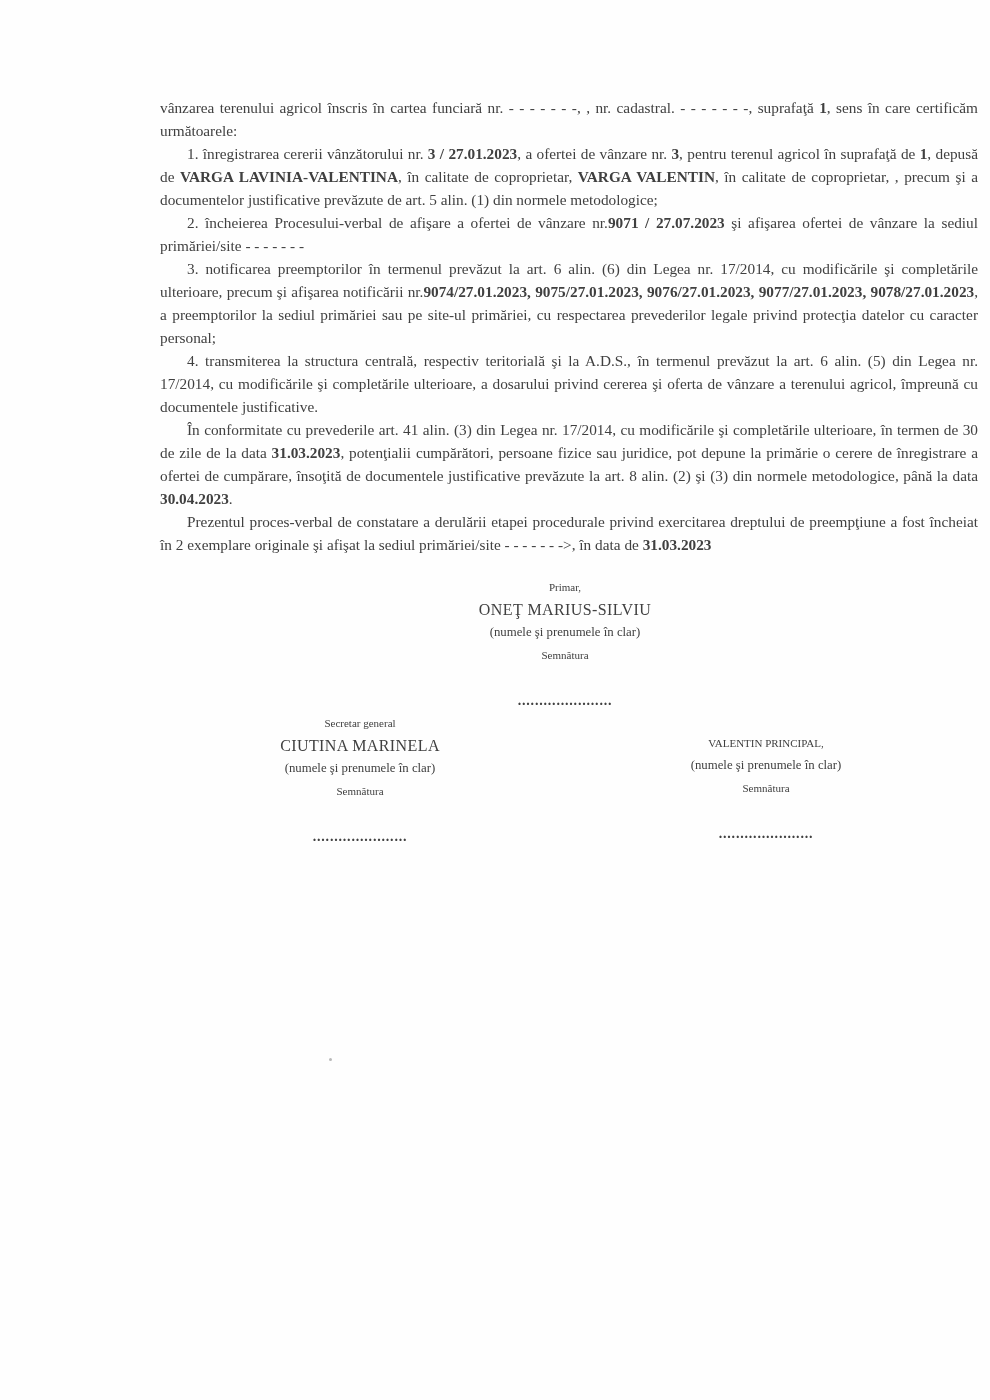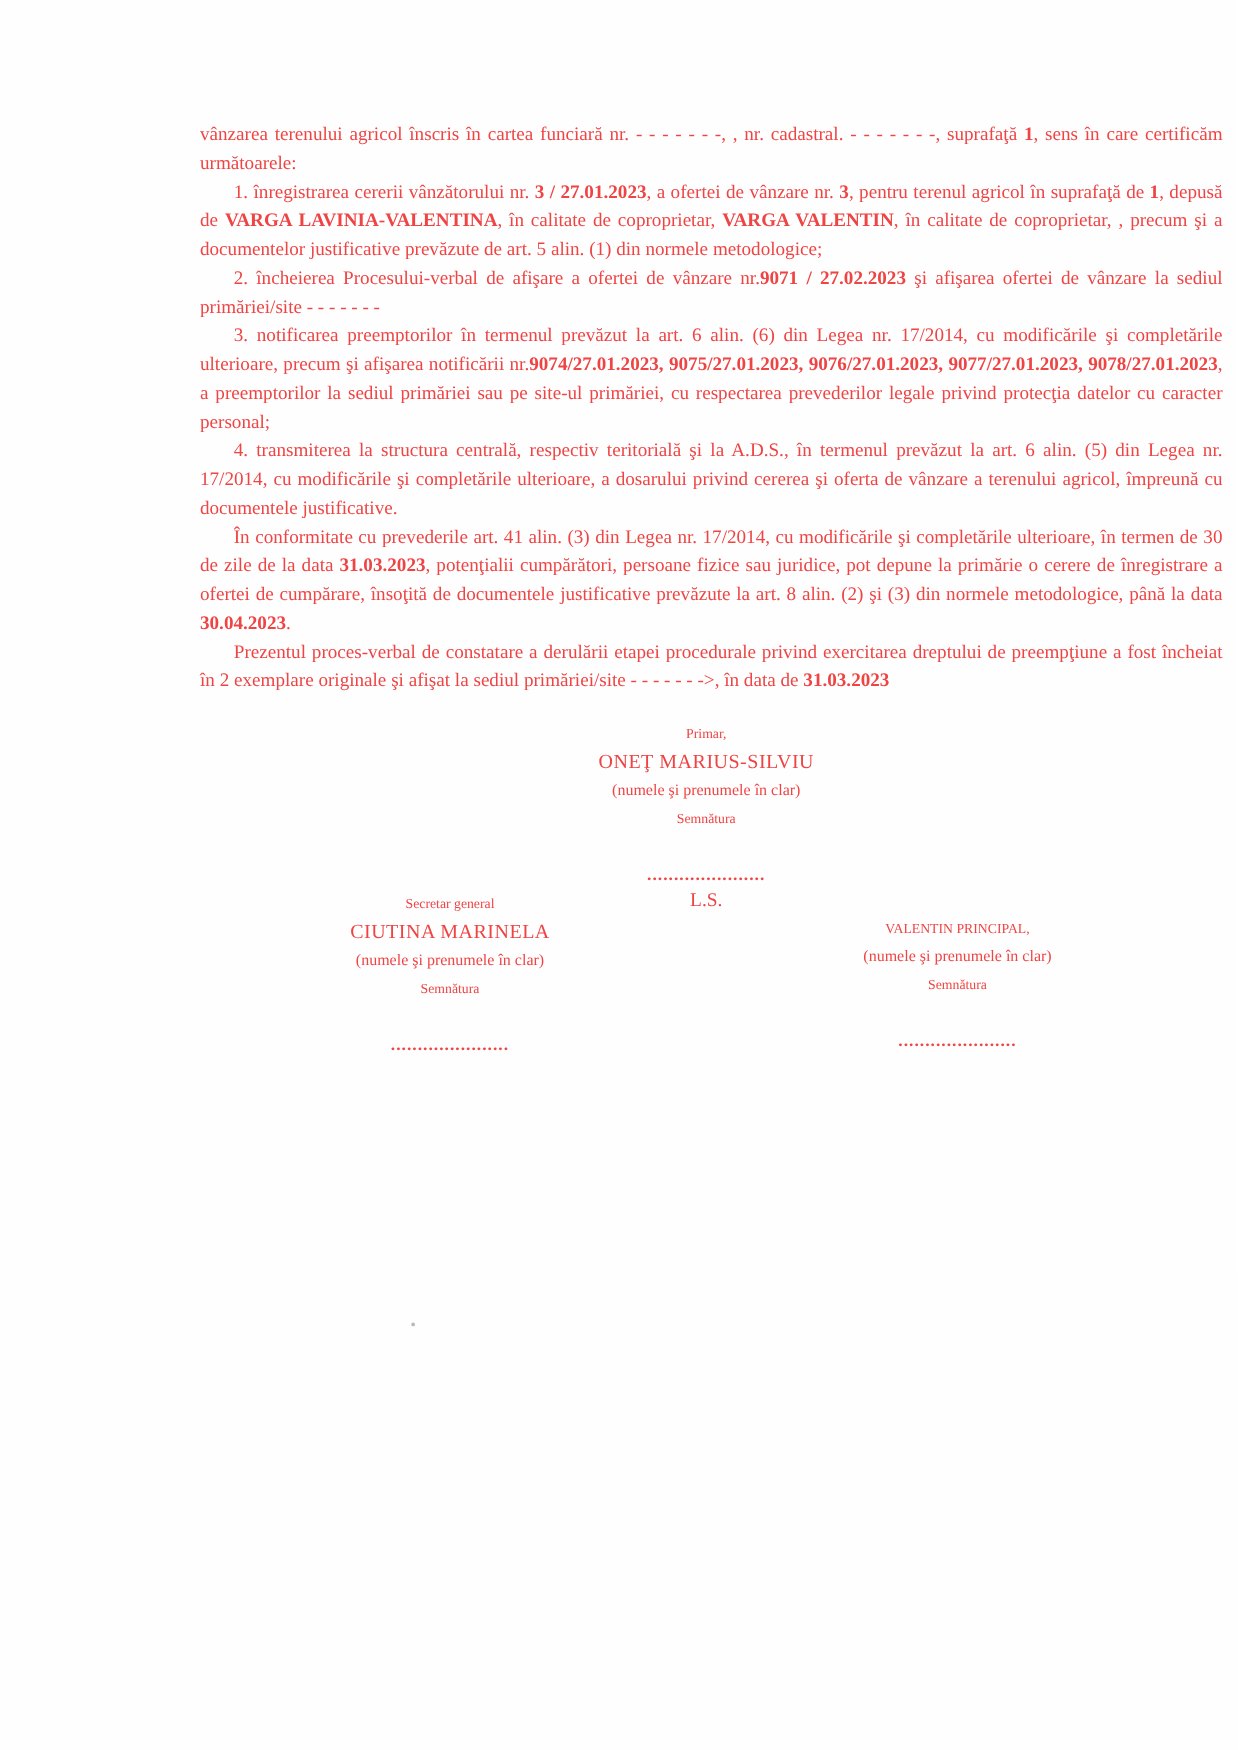--- a/index.html
+++ b/index.html
@@ -7,21 +7,21 @@
     padding: 0;
     background: #ffffff;
   }
   .page {
     position: relative;
     width: 990px;
     height: 1400px;
     background: #fefefe;
     overflow: hidden;
     font-family: "Liberation Serif", "DejaVu Serif", serif;
-    color: #ef4444;
+    color: #404040;
   }
   .body-text {
     position: absolute;
     left: 160px;
     top: 96px;
     width: 818px;
     font-size: 15.3px;
     line-height: 23px;
     text-align: justify;
   }
@@ -83,34 +83,33 @@
   }
 </style>
 </head>
 <body>
 
 <div class="page">
 
   <div class="body-text">
     <p class="doc-par"><span>vânzarea terenului agricol înscris în cartea funciară nr. - - - - - - -, , nr. cadastral. - - - - - - -, suprafaţă </span><b>1</b><span>, sens în care certificăm următoarele:</span></p>
     <p class="doc-par indent"><span>1. înregistrarea cererii vânzătorului nr. </span><b>3 / 27.01.2023</b><span>, a ofertei de vânzare nr. </span><b>3</b><span>, pentru terenul agricol în suprafaţă de </span><b>1</b><span>, depusă de </span><b>VARGA LAVINIA-VALENTINA</b><span>, în calitate de coproprietar, </span><b>VARGA VALENTIN</b><span>, în calitate de coproprietar, , precum şi a documentelor justificative prevăzute de art. 5 alin. (1) din normele metodologice;</span></p>
-    <p class="doc-par indent"><span>2. încheierea Procesului-verbal de afişare a ofertei de vânzare nr.</span><b>9071 / 27.02.2023</b><span> şi afişarea ofertei de vânzare la sediul primăriei/site - - - - - - -</span></p>
+    <p class="doc-par indent"><span>2. încheierea Procesului-verbal de afişare a ofertei de vânzare nr.</span><b>9071 / 27.07.2023</b><span> şi afişarea ofertei de vânzare la sediul primăriei/site - - - - - - -</span></p>
     <p class="doc-par indent"><span>3. notificarea preemptorilor în termenul prevăzut la art. 6 alin. (6) din Legea nr. 17/2014, cu modificările şi completările ulterioare, precum şi afişarea notificării nr.</span><b>9074/27.01.2023,</b><span> </span><b>9075/27.01.2023,</b><span> </span><b>9076/27.01.2023,</b><span> </span><b>9077/27.01.2023,</b><span> </span><b>9078/27.01.2023</b><span>, a preemptorilor la sediul primăriei sau pe site-ul primăriei, cu respectarea prevederilor legale privind protecţia datelor cu caracter personal;</span></p>
     <p class="doc-par indent"><span>4. transmiterea la structura centrală, respectiv teritorială şi la A.D.S., în termenul prevăzut la art. 6 alin. (5) din Legea nr. 17/2014, cu modificările şi completările ulterioare, a dosarului privind cererea şi oferta de vânzare a terenului agricol, împreună cu documentele justificative.</span></p>
     <p class="doc-par indent"><span>În conformitate cu prevederile art. 41 alin. (3) din Legea nr. 17/2014, cu modificările şi completările ulterioare, în termen de 30 de zile de la data </span><b>31.03.2023</b><span>, potenţialii cumpărători, persoane fizice sau juridice, pot depune la primărie o cerere de înregistrare a ofertei de cumpărare, însoţită de documentele justificative prevăzute la art. 8 alin. (2) şi (3) din normele metodologice, până la data </span><b>30.04.2023</b><span>.</span></p>
     <p class="doc-par indent"><span>Prezentul proces-verbal de constatare a derulării etapei procedurale privind exercitarea dreptului de preempţiune a fost încheiat în 2 exemplare originale şi afişat la sediul primăriei/site - - - - - - -&gt;, în data de </span><b>31.03.2023</b></p>
   </div>
 
   <div class="sig" id="sig-primar">
     <div class="sig-role">Primar,</div>
     <div class="sig-name">ONEŢ MARIUS-SILVIU</div>
     <div class="sig-clar">(numele şi prenumele în clar)</div>
     <div class="sig-sem">Semnătura</div>
     <div class="sig-dots">......................</div>
-    <div class="sig-ls">L.S.</div>
   </div>
 
   <div class="sig" id="sig-secretar">
     <div class="sig-role">Secretar general</div>
     <div class="sig-name">CIUTINA MARINELA</div>
     <div class="sig-clar">(numele şi prenumele în clar)</div>
     <div class="sig-sem">Semnătura</div>
     <div class="sig-dots">......................</div>
   </div>
 

